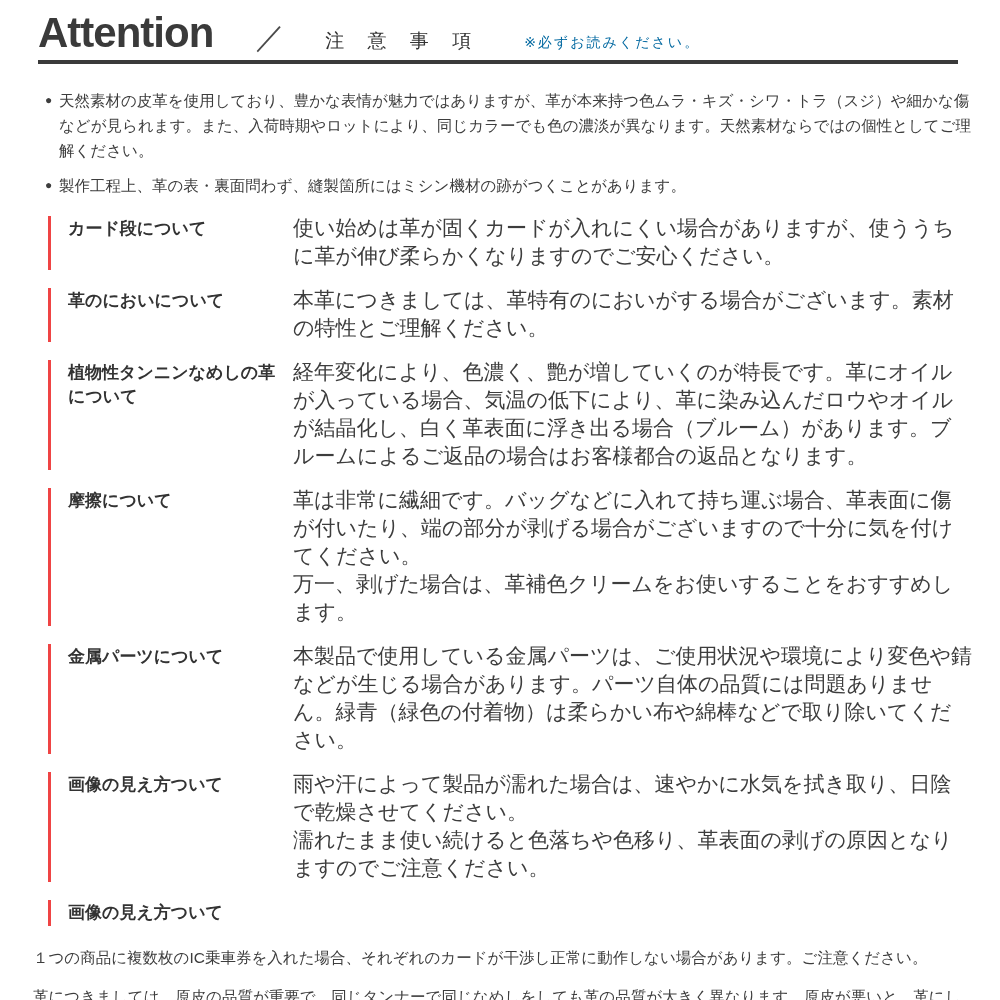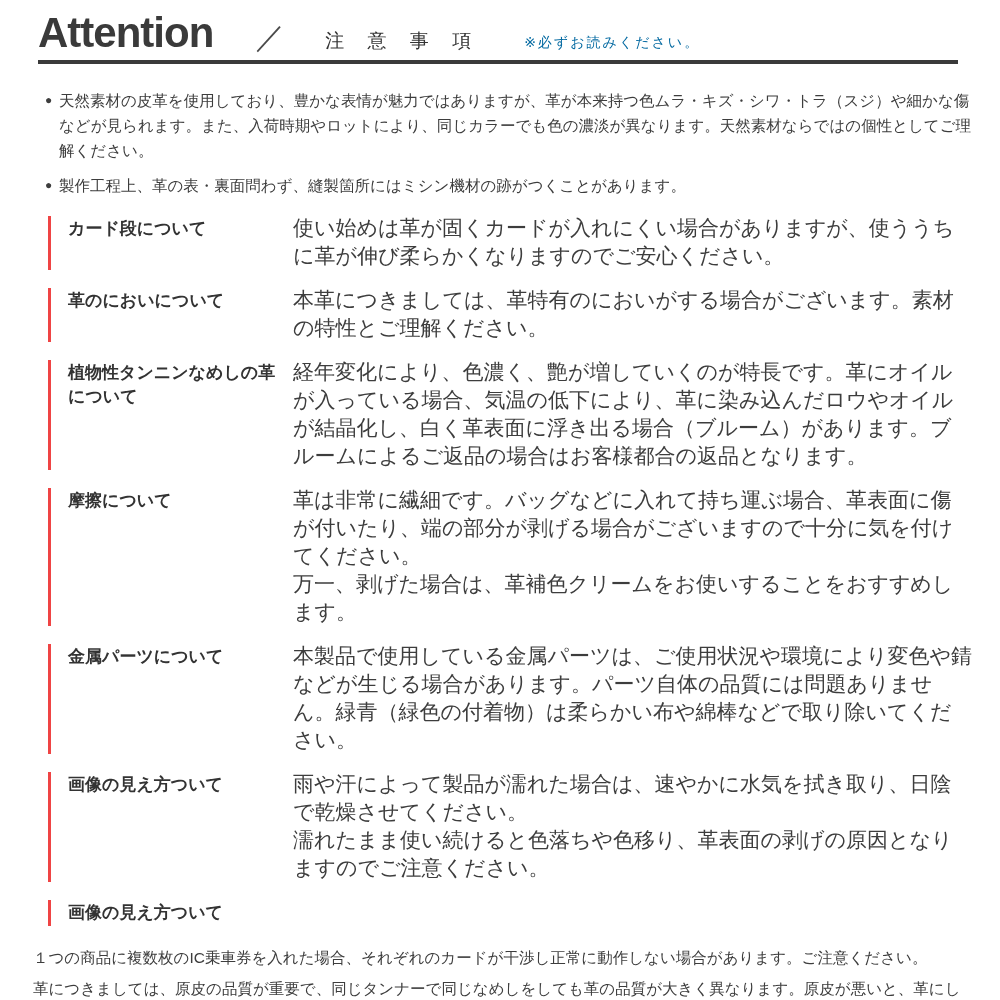--- a/index.html
+++ b/index.html
@@ -26,21 +26,21 @@
   .item-row{display:flex;margin-bottom:18px;}
   .item-label{
     width:245px;flex:none;box-sizing:border-box;
     border-left:3px solid #ef4444;padding:1px 10px 1px 17px;
     font-size:17px;font-weight:600;line-height:24px;color:#333;
   }
   .item-text{flex:1;font-size:21px;line-height:28px;white-space:pre-line;margin-top:-2px;color:#3d3d3d;}
 
   
   .para{margin:0 26px 0 33px;font-size:15.5px;line-height:27px;color:#3d3d3d;}
-  .para-1{margin-top:4px;margin-bottom:4px;}
+  .para-1{margin-top:4px;margin-bottom:12px;}
   .para-2{margin-bottom:7px;}
 
   
   .dotted{border:none;border-top:2px dotted #9a9a9a;margin:16px 10px 0 30px;}
 
   
   .notes{display:flex;margin:16px 26px 0 40px;}
   .notes-label{width:140px;flex:none;font-size:17px;font-weight:600;color:#333;line-height:26px;}
   .notes-bullets{flex:1;}
   .note-item{position:relative;padding-left:13px;font-size:15.5px;line-height:28px;white-space:pre-line;margin-bottom:9px;color:#3d3d3d;}

